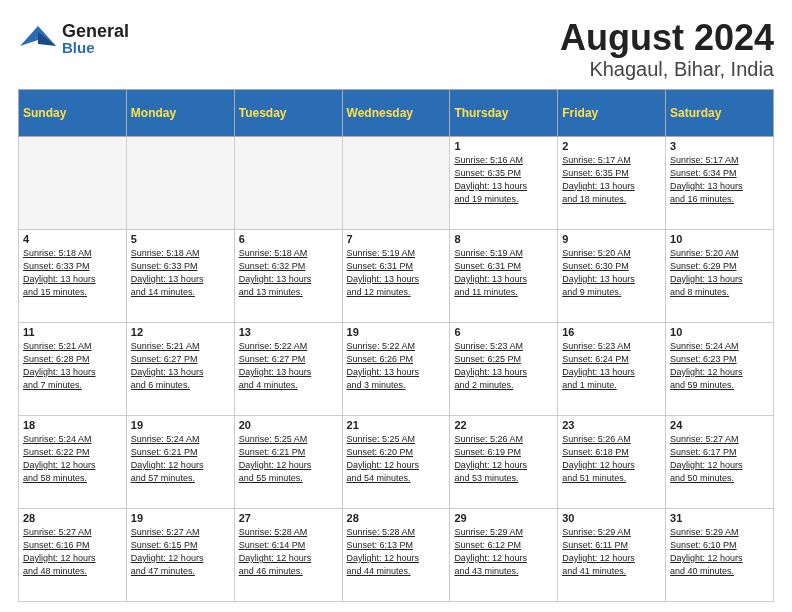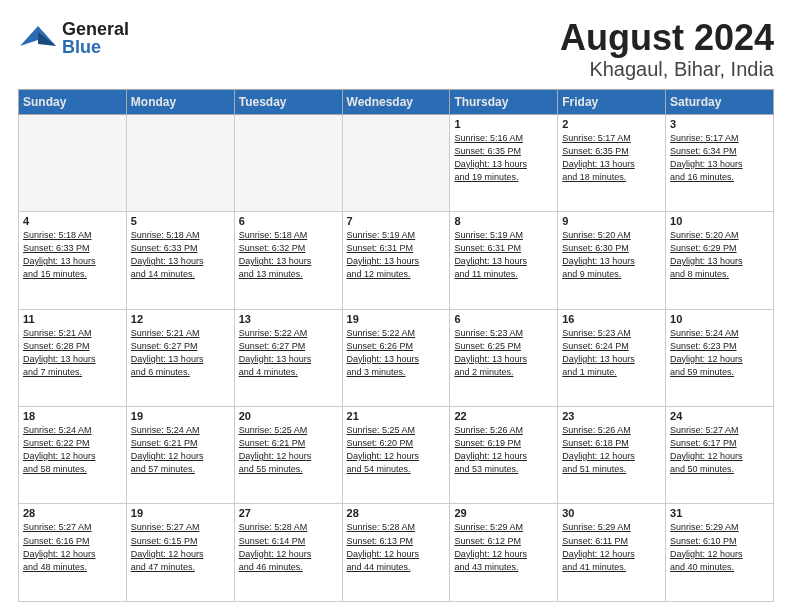--- a/index.html
+++ b/index.html
@@ -38,24 +38,24 @@
       color: #444;
     }
     .calendar {
       border-collapse: collapse;
       width: 100%;
       flex: 1;
       table-layout: fixed;
     }
     .calendar th {
       background-color: #2a6db5;
-      color: #e5e5e5;
+      color: #fde047;
       font-size: 12px;
       font-weight: bold;
-      padding: 5px 4px;
+      padding: 16px 4px;
       text-align: left;
       border: 1px solid #aaa;
     }
     .calendar td {
       border: 1px solid #ccc;
       vertical-align: top;
       padding: 3px 4px;
       font-size: 9.5px;
       color: #222;
       background: #fff;
@@ -88,21 +88,21 @@
       display: flex;
       flex-direction: column;
       line-height: 1;
     }
     .logo-general {
       font-size: 18px;
       font-weight: bold;
       color: #222;
     }
     .logo-blue-text {
-      font-size: 18px;
+      font-size: 15px;
       font-weight: bold;
       color: #2a6db5;
     }
   </style>
 </head>
 <body>
 
 <div class="page">
   <div class="header">
     <div class="logo-wrapper">

